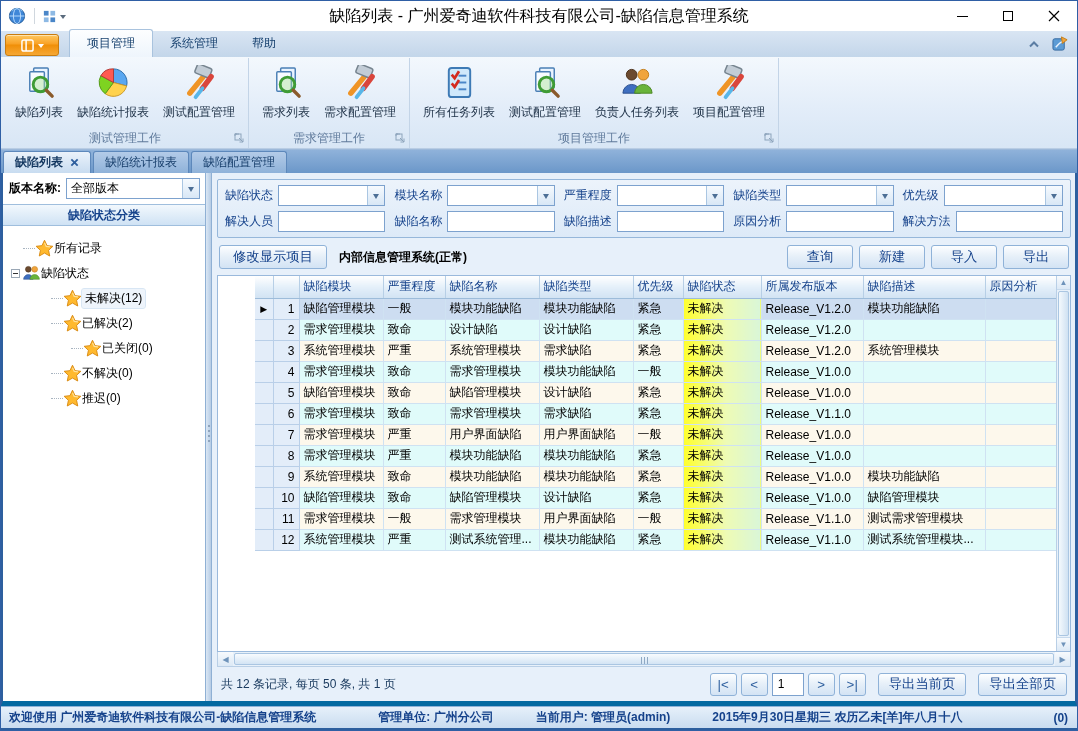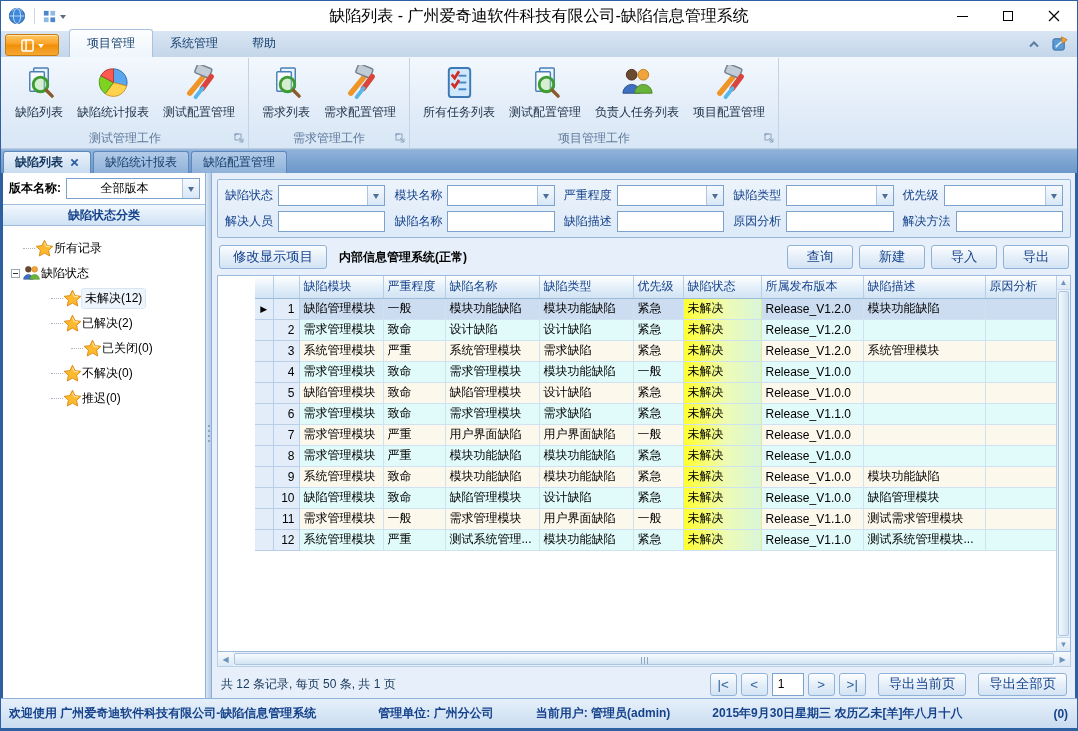--- a/index.html
+++ b/index.html
@@ -42,21 +42,21 @@
   .dtab { height:22px; padding:0 11px; background:linear-gradient(#b3cbe8,#8fb2d9); border:1px solid #5d88bb; border-bottom:none;
     border-radius:3px 3px 0 0; color:#173e6b; display:flex; gap:7px; align-items:center; }
   .dtab.active { background:linear-gradient(#eaf2fb,#c8dcf0); font-weight:bold; color:#12365f; }
 
   
   .main { position:absolute; top:172px; left:0; right:0; bottom:24px; border-left:2px solid #2d5f9e; border-right:2px solid #2d5f9e; border-bottom:5px solid #0369a1; display:flex; background:#e7f0fa; }
   .sidebar { width:202px; background:#fff; display:flex; flex-direction:column; }
   .version-row { padding:5px 5px 5px 6px; display:flex; align-items:center; gap:5px; }
   .version-label { font-weight:bold; color:#000; white-space:nowrap; }
   .combo { flex:1; height:21px; border:1px solid #7da2ce; background:#fff; display:flex; align-items:center; min-width:0; }
-  .combo-value { flex:1; padding:0 4px; overflow:hidden; white-space:nowrap;text-align:center; }
+  .combo-value { flex:1; padding:0 4px; overflow:hidden; white-space:nowrap; }
   .combo-btn { width:17px; align-self:stretch; background:linear-gradient(#f6fafe,#d8e7f6); border-left:1px solid #aac6e2; display:flex; align-items:center; justify-content:center; }
   .arrow-down { width:0; height:0; border:3.5px solid transparent; border-top:5px solid #4d6f96; margin-top:4px; }
   .tree-header { height:22px; background:linear-gradient(#f2f8fd,#cfe2f4); border-top:1px solid #9fbedd; border-bottom:1px solid #9fbedd;
     color:#15428b; font-weight:bold; text-align:center; line-height:21px; }
   .tree { flex:1; padding-top:10px; overflow:hidden; }
   .tnode { height:25px; display:flex; align-items:center; width:max-content; padding-right:8px; }
   .tnode .conn { width:12px; border-top:1px dotted #a8b4c0; }
   .tnode .expander { width:9px; height:9px; border:1px solid #9aa7b5; background:#fff; position:relative; margin-right:2px; }
   .tnode .expander::after { content:''; position:absolute; left:1px; right:1px; top:3px; border-top:1px solid #333; }
   .tnode svg { width:19px; height:19px; }
@@ -105,21 +105,21 @@
   .h-thumb { flex:1; margin:1px 1px; background:linear-gradient(#f8fbfe,#d3e4f4); border:1px solid #aac6e2; border-radius:2px; position:relative; }
   .h-thumb .hgrip { position:absolute; left:50%; top:3px; width:1px; height:7px; background:#8fa9c4; box-shadow:3px 0 0 #8fa9c4,-3px 0 0 #8fa9c4; }
 
   .pager { height:34px; display:flex; align-items:center; padding:0 4px; gap:4px; }
   .pager-summary { color:#1c3c60; }
   .pbtn { min-width:27px; height:23px; padding:0 4px; color:#2e5f9e; }
   .page-box { width:32px; height:23px; border:1px solid #7da2ce; background:#fff; padding:2px 5px; font-size:12px; }
   .exp-btn { margin-left:8px; padding:0 10px; height:23px; }
 
   
-  .statusbar { position:absolute; left:0; right:0; bottom:0; height:32px; background:linear-gradient(#e6f0fa,#c9dcf0);
+  .statusbar { position:absolute; left:0; right:0; bottom:0; height:24px; background:linear-gradient(#e6f0fa,#c9dcf0);
     border-top:1px solid #8fb2d8; border-bottom:2px solid #2d5f9e; display:flex; align-items:center; padding:0 8px; color:#15428b; font-weight:bold;gap:20px; }
   .sb-item { margin-right:22px; white-space:nowrap; }
   .sb-div { width:1px; height:14px; background:#9fb9d6; margin:0 10px; }
   .sb-grip { width:10px; height:10px; margin-left:8px; position:relative; }
   .sb-grip::after { content:''; position:absolute; right:0; bottom:0; width:2px; height:2px; background:#8fa9c4;
     box-shadow:-4px 0 0 #8fa9c4,0 -4px 0 #8fa9c4,-8px 0 0 #8fa9c4,0 -8px 0 #8fa9c4,-4px -4px 0 #8fa9c4; }
 </style>
 </head>
 <body>
 

